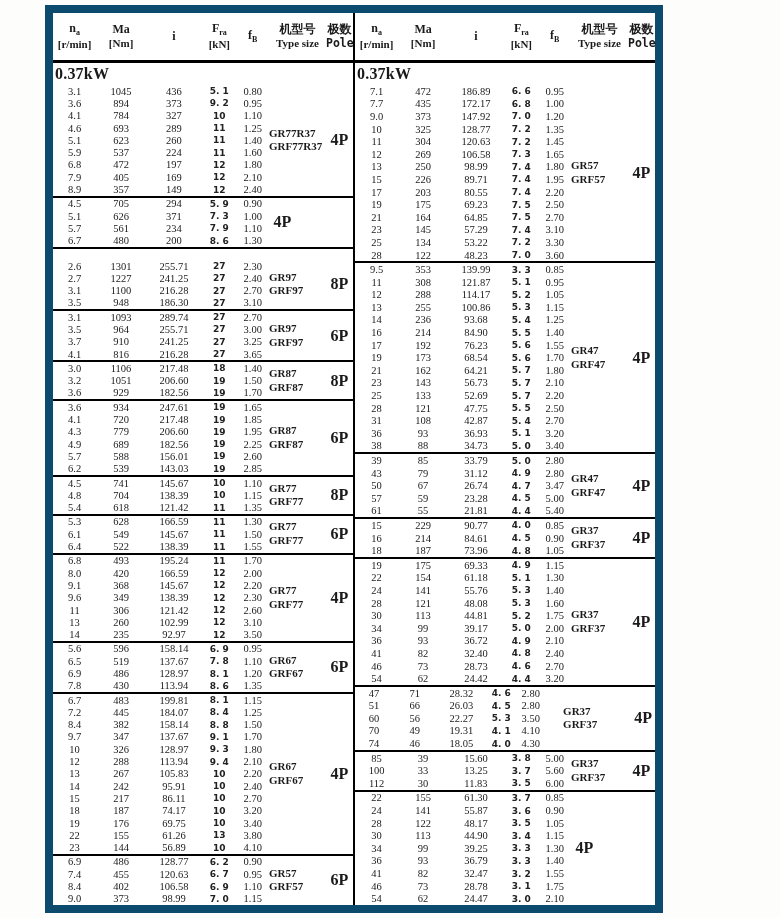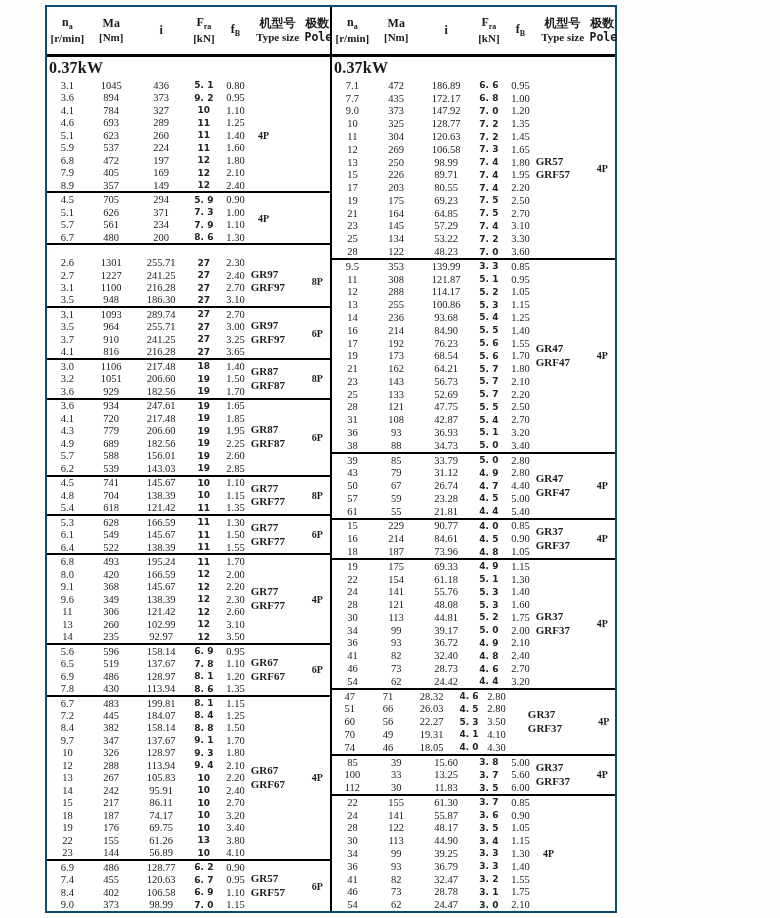--- a/index.html
+++ b/index.html
@@ -1,22 +1,22 @@
 <!DOCTYPE html>
 <html><head>
 <meta charset="utf-8">
 <style>
   * { margin:0; padding:0; box-sizing:border-box; }
   body {
     width:780px; height:918px; background:#fdfdfc; position:relative;
     font-family:"Liberation Serif", serif; color:#1a1a1a; overflow:hidden;
   }
   .sheet {
-    position:absolute; left:45px; top:5px; width:572px; height:908px;
-    border:2px solid #0c4a6e; background:#fff; display:flex;
+    position:absolute; left:45px; top:5px; width:618px; height:908px;
+    border:8px solid #0c4a6e; background:#fff; display:flex;
   }
   .half { flex:1; display:flex; flex-direction:column; min-width:0; }
   .half.left { border-right:2px solid #000; }
 
   
   .col-header {
     height:50px; flex:0 0 50px; border-bottom:3px solid #000;
     display:grid; grid-template-columns:14.4% 16.6% 18.7% 11.5% 10.8% 19% 9%;
     align-items:center; text-align:center;
   }
@@ -44,21 +44,21 @@
   .cell { white-space:nowrap; }
   .cell.c-fra {
     font-family:"DejaVu Sans", sans-serif; font-size:9px; font-weight:700; color:#222;
   }
   .type-block {
     width:19%; display:flex; flex-direction:column; justify-content:center;
     font-weight:bold; font-size:11px; line-height:1.25; white-space:nowrap;
   }
   .pole-block {
     width:9%; display:flex; align-items:center; justify-content:center;
-    font-weight:bold; font-size:10px;
+    font-weight:bold; font-size:16px;
   }
 </style>
 </head>
 <body>
 
 <div class="sheet">
 
   <div class="half left">
     <div class="col-header">
       <div class="hcell">
@@ -151,20 +151,24 @@
               <div class="cell c-fb">2.10</div>
             </div>
             <div class="data-row">
               <div class="cell c-na">8.9</div>
               <div class="cell c-ma">357</div>
               <div class="cell c-i">149</div>
               <div class="cell c-fra">12</div>
               <div class="cell c-fb">2.40</div>
             </div>
           </div>
+          <div class="type-block">
+            <div class="type-line">GR77R37</div>
+            <div class="type-line">GRF77R37</div>
+          </div>
           <div class="pole-block">4P</div>
         </div>
         <div class="group" style="flex-grow: 4;">
           <div class="rows-block">
             <div class="data-row">
               <div class="cell c-na">4.5</div>
               <div class="cell c-ma">705</div>
               <div class="cell c-i">294</div>
               <div class="cell c-fra">5. 9</div>
               <div class="cell c-fb">0.90</div>
@@ -911,21 +915,21 @@
               <div class="cell c-ma">79</div>
               <div class="cell c-i">31.12</div>
               <div class="cell c-fra">4. 9</div>
               <div class="cell c-fb">2.80</div>
             </div>
             <div class="data-row">
               <div class="cell c-na">50</div>
               <div class="cell c-ma">67</div>
               <div class="cell c-i">26.74</div>
               <div class="cell c-fra">4. 7</div>
-              <div class="cell c-fb">4.40</div>
+              <div class="cell c-fb">3.47</div>
             </div>
             <div class="data-row">
               <div class="cell c-na">57</div>
               <div class="cell c-ma">59</div>
               <div class="cell c-i">23.28</div>
               <div class="cell c-fra">4. 5</div>
               <div class="cell c-fb">5.00</div>
             </div>
             <div class="data-row">
               <div class="cell c-na">61</div>

